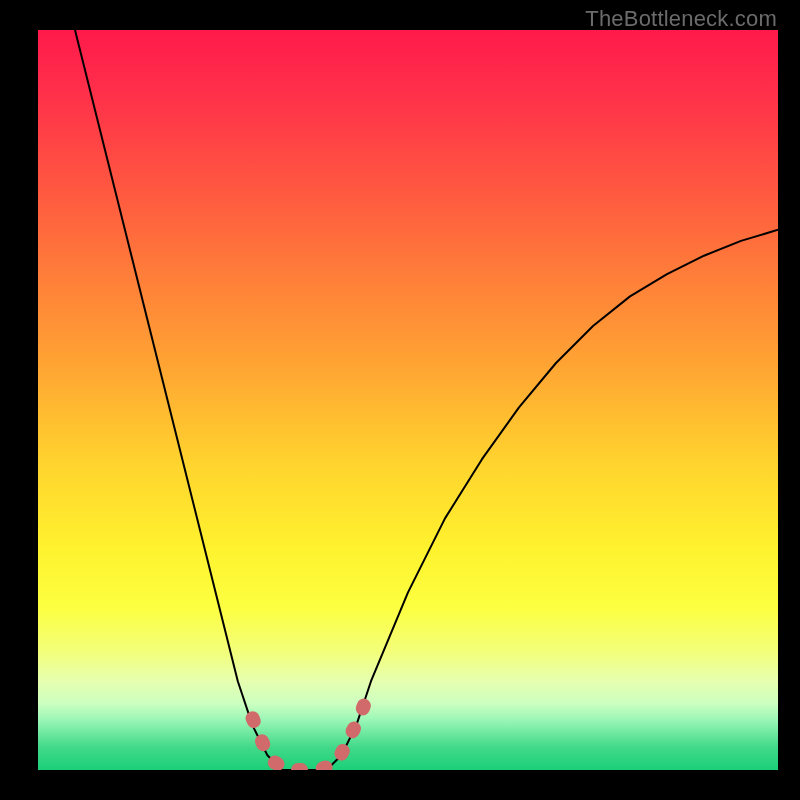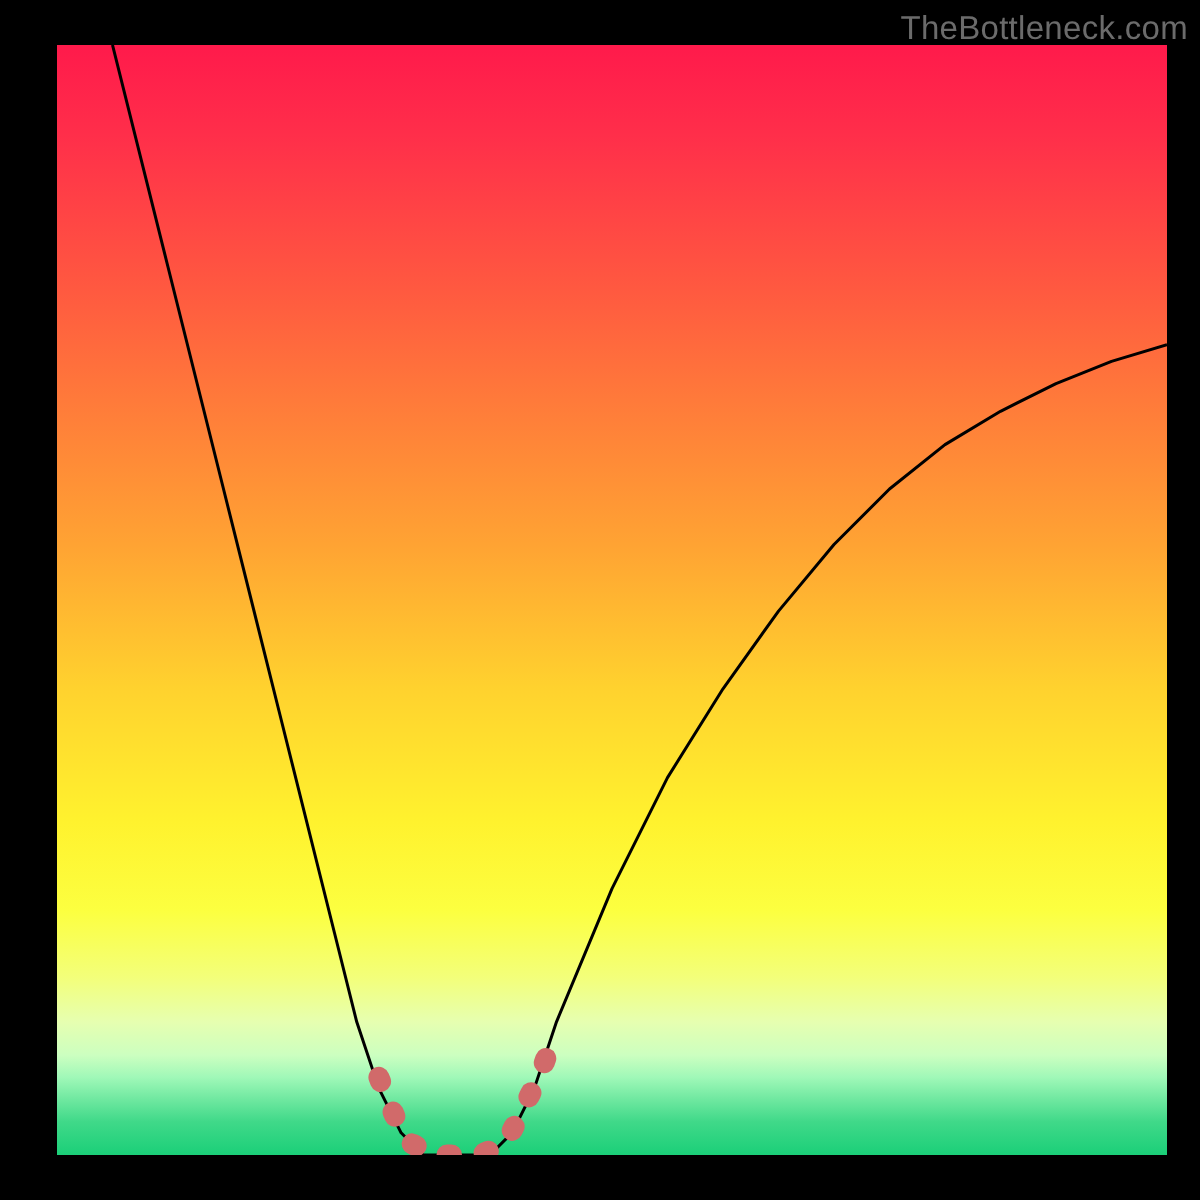--- a/index.html
+++ b/index.html
@@ -45,21 +45,21 @@
   svg.curve {
     position: absolute;
     left: 0;
     top: 0;
     width: 740px;
     height: 740px;
   }
   .watermark {
     position: absolute;
     top: 6px;
-    right: 8px;
+    right: 23px;
     color: #6b6b6b;
     font-size: 22px;
     font-weight: 500;
     letter-spacing: 0.2px;
   }
 </style>
 </head>
 <body>
 
 <div class="frame">

